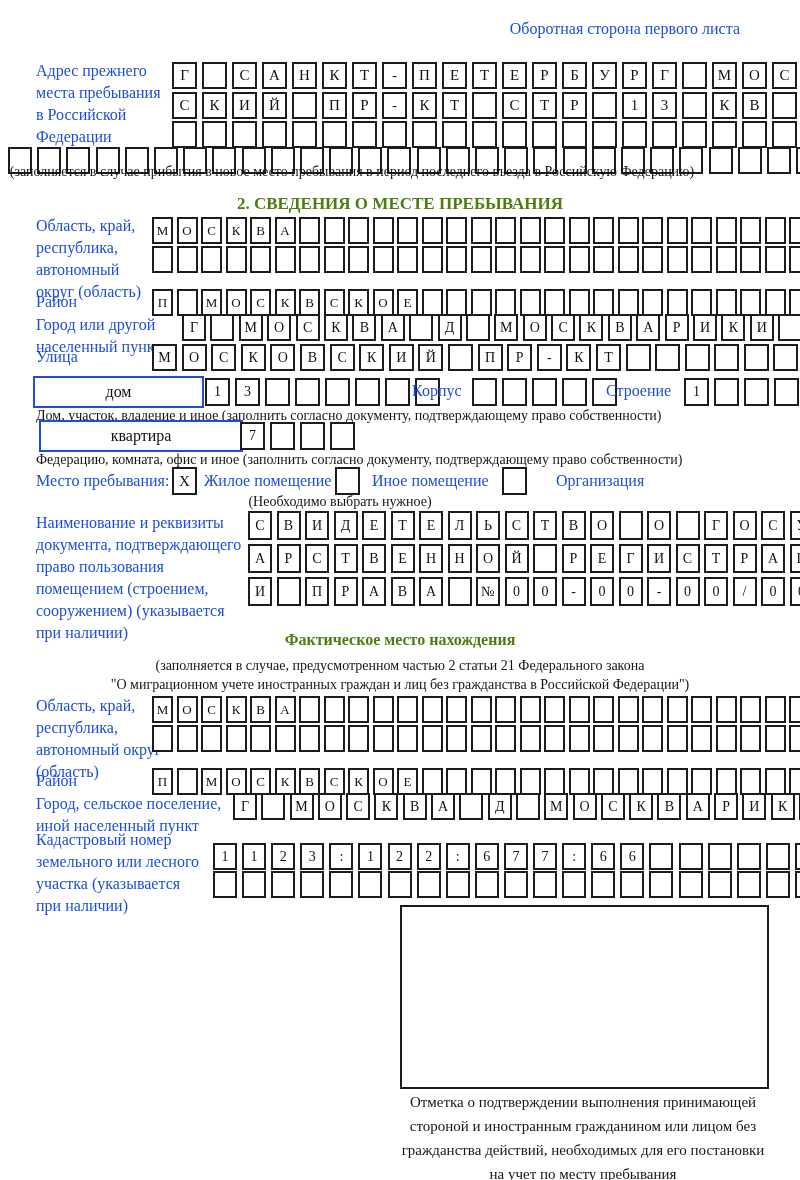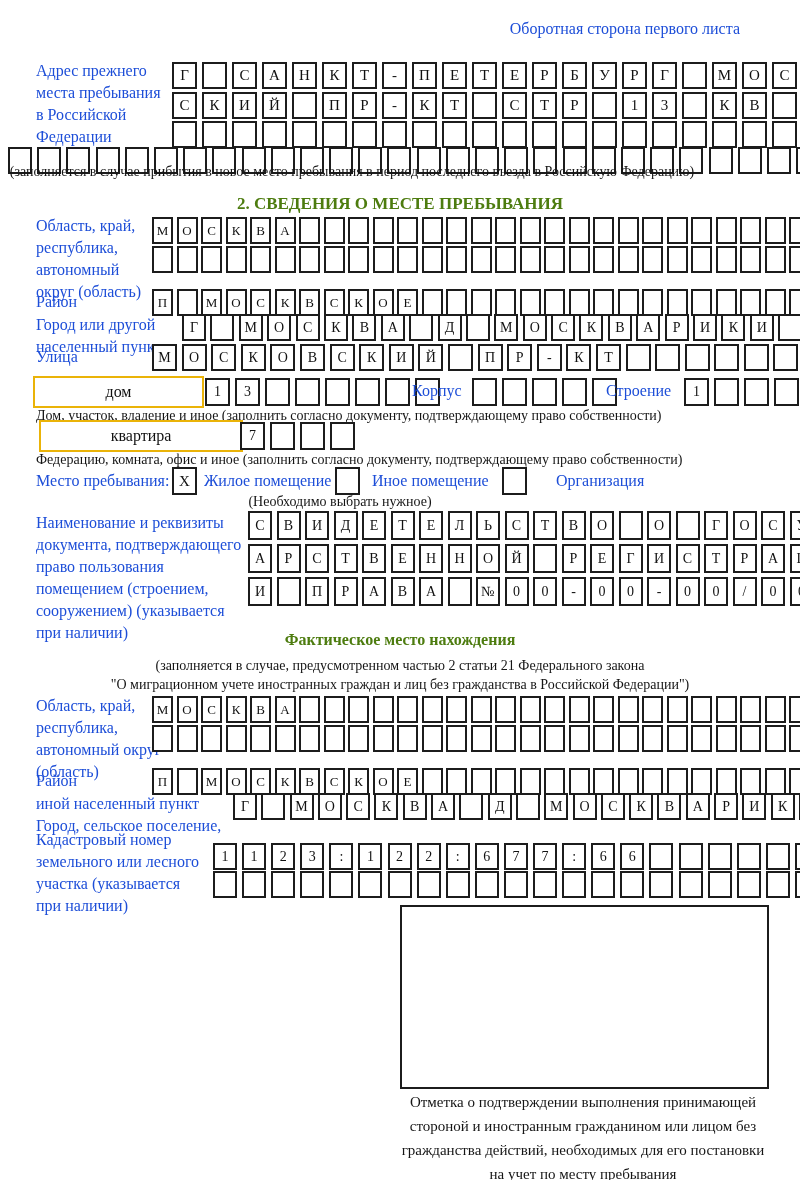--- a/index.html
+++ b/index.html
@@ -8,21 +8,21 @@
   .abs{position:absolute;}
   .lbl{font-size:16px;line-height:22px;color:#1d4ed8;}
   .note{font-size:14px;color:#151515;}
   .title{font-weight:bold;color:#4d7c0f;}
   .center{text-align:center;}
   .cellrow{display:flex;}
   .cellrow .cell{flex:none;width:var(--bw,20px);height:var(--bh,23px);margin-right:var(--gap,5px);
         border:2px solid #1c1c1c;background:#fff;display:inline-flex;align-items:center;justify-content:center;
         font-size:var(--fs,14px);line-height:1;}
   .cellrow .cell:last-child{margin-right:0;}
-  .bigbox{border:2px solid #eab308;background:#fff;display:flex;align-items:center;justify-content:center;
+  .bigbox{border:2px solid #1d4ed8;background:#fff;display:flex;align-items:center;justify-content:center;
         font-size:16px;}
   .checkbox{border:2px solid #1c1c1c;background:#fff;display:inline-flex;align-items:center;justify-content:center;
         width:21px;height:24px;font-size:15px;}
   .stampbox{border:2px solid #1c1c1c;background:#fff;}
   .cap{font-size:15px;line-height:24px;color:#151515;}
 </style>
 </head>
 <body>
 
 <div id="page">
@@ -506,22 +506,22 @@
       <span class="cell"></span>
       <span class="cell"></span>
       <span class="cell"></span>
       <span class="cell"></span>
       <span class="cell"></span>
       <span class="cell"></span>
       <span class="cell"></span>
     </div>
 
   <div class="abs lbl" style="left:36px;top:793px;">
+      <div>Город, сельское поселение,</div>
       <div>иной населенный пункт</div>
-      <div>Город, сельское поселение,</div>
     </div>
   <div class="abs cellrow" style="left:233px;top:793px;--bw:20px;--gap:4.3px;--fs:14px;">
       <span class="cell">Г</span>
       <span class="cell"></span>
       <span class="cell">М</span>
       <span class="cell">О</span>
       <span class="cell">С</span>
       <span class="cell">К</span>
       <span class="cell">В</span>
       <span class="cell">А</span>

